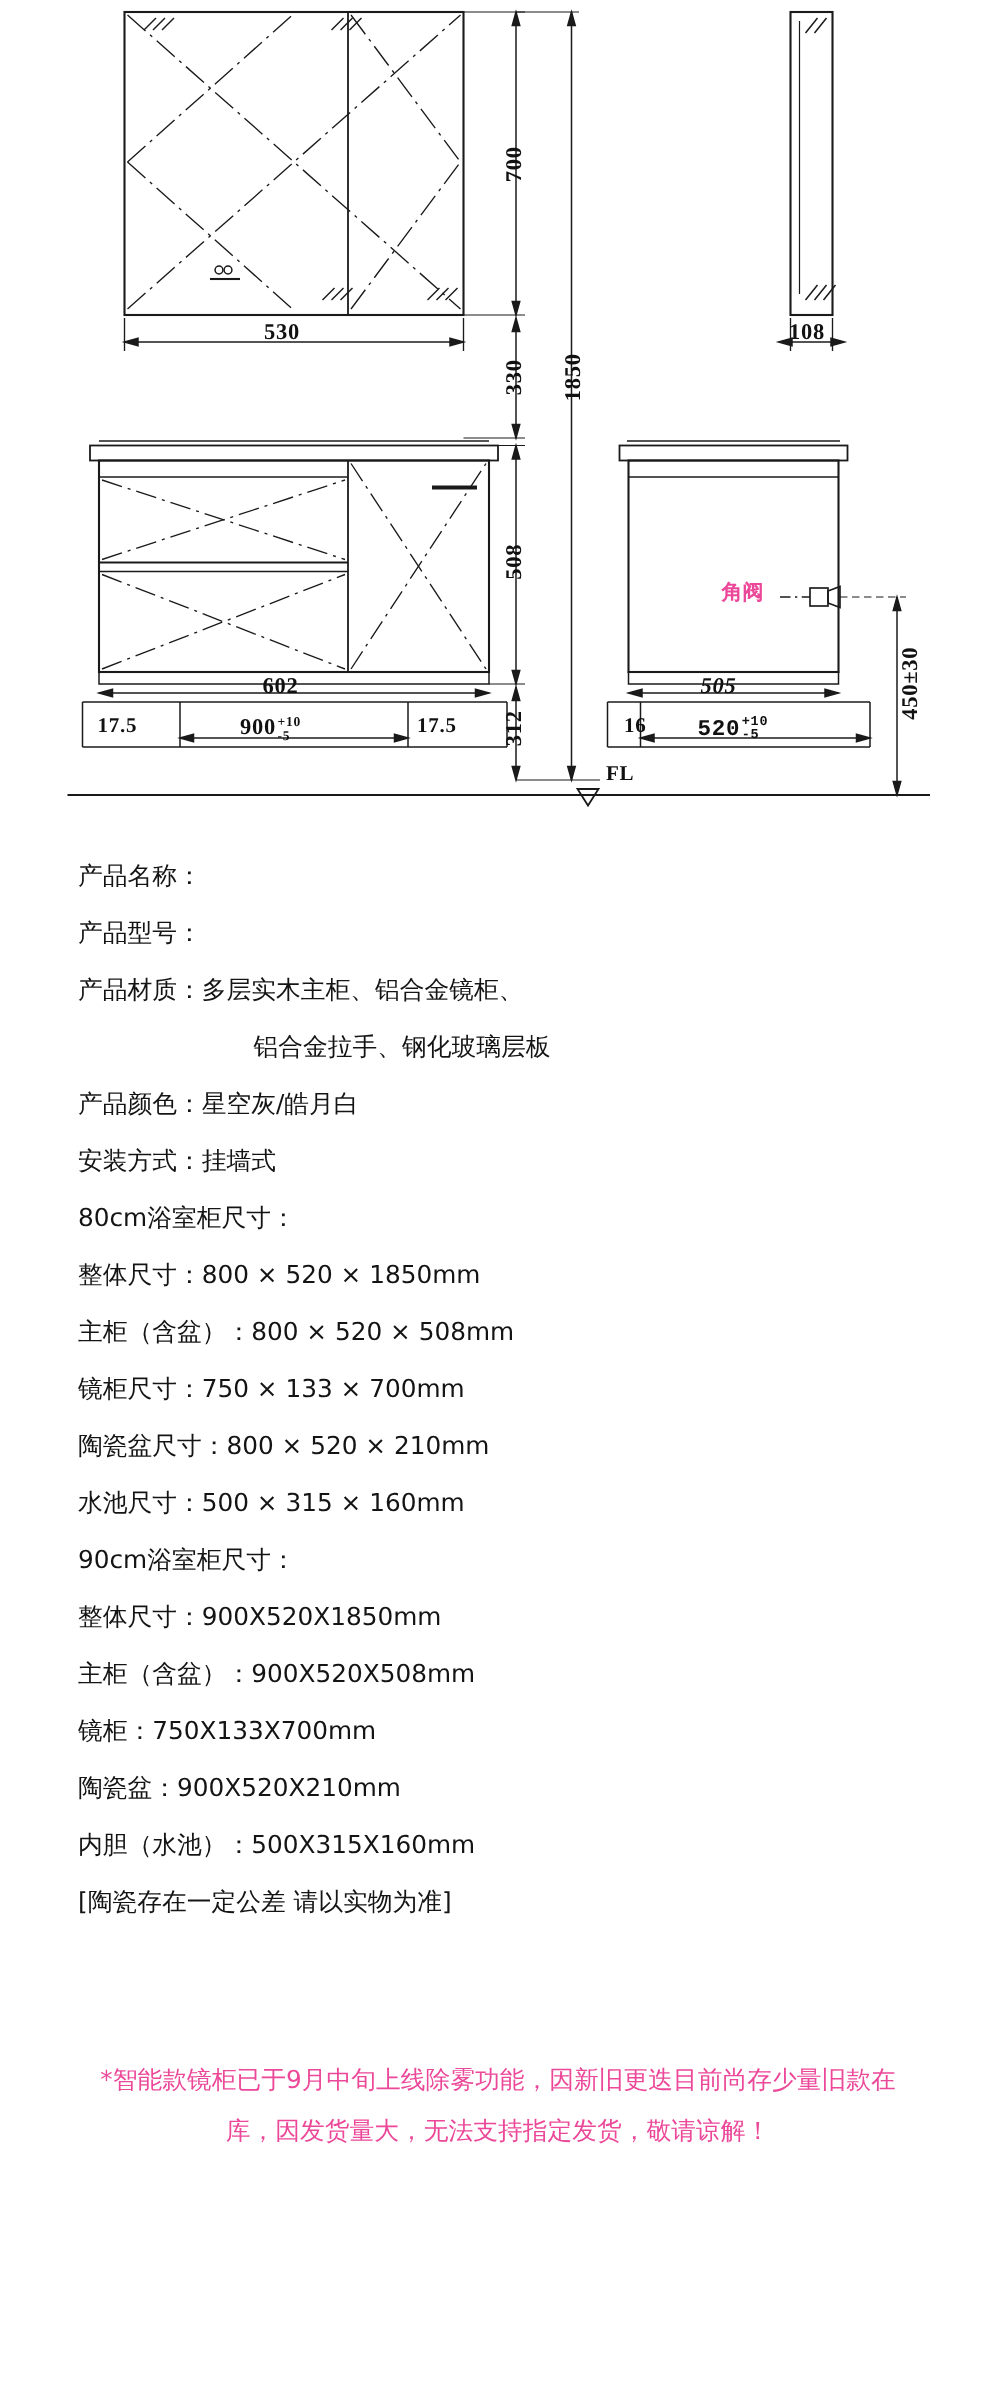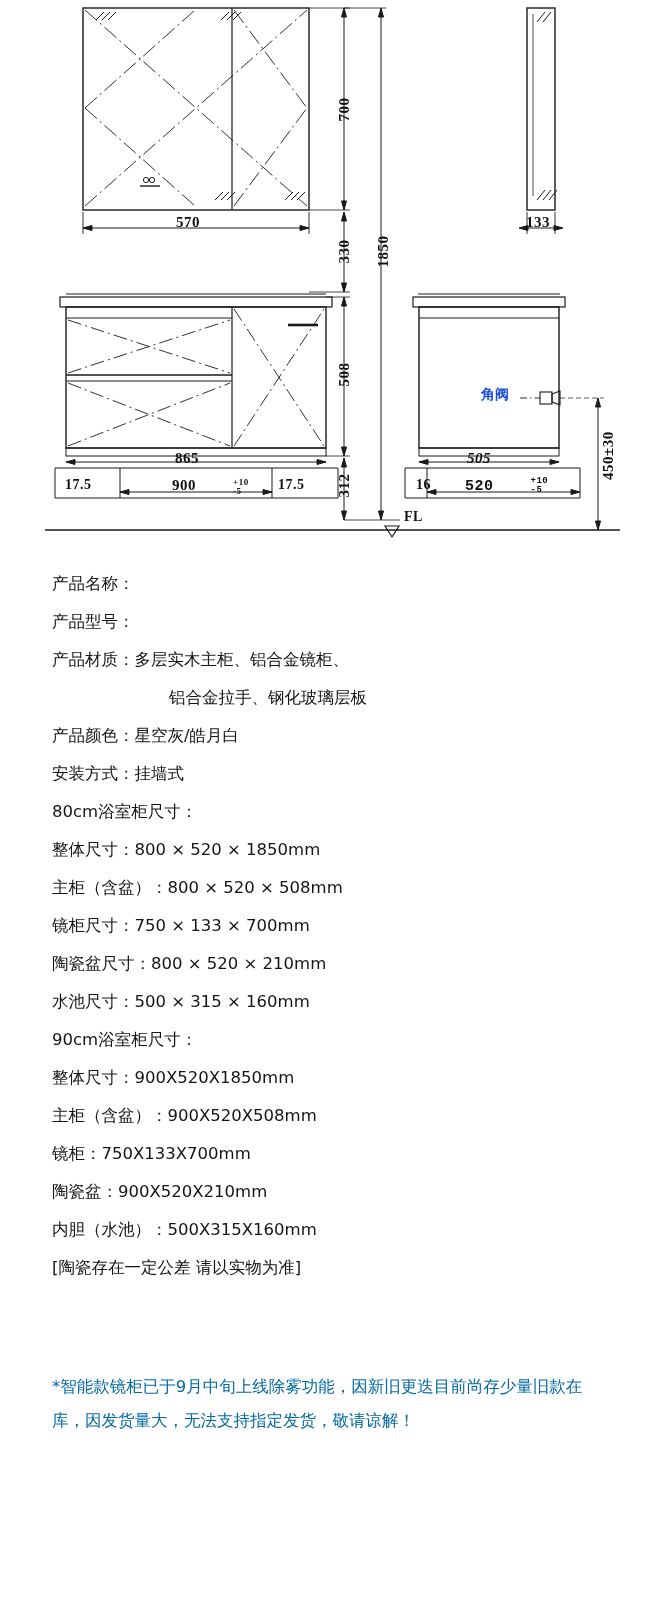--- a/index.html
+++ b/index.html
@@ -36,32 +36,32 @@
   }
   .dim-rot {
     transform-origin: center center;
     transform: rotate(-90deg);
   }
   .cn-label {
     position: absolute;
     font-family: Liberation Sans, sans-serif;
     font-size: 14px;
     font-weight: bold;
-    color: #1d4ed8;
+    color: #ec4899;
     white-space: nowrap;
   }
   .frac {
     display: inline-block;
     font-size: 9px;
     line-height: 1.0;
     vertical-align: middle;
     text-align: left;
     margin-left: 1px;
   }
-  .frac span { display: block; margin-left: 36px; }
+  .frac span { display: block; }
 
   svg.overlay {
     position: absolute;
     left: 0; top: 0;
     width: 657px;
     height: 560px;
     pointer-events: none;
   }
 
   
@@ -79,21 +79,22 @@
   .spec-line { white-space: nowrap; }
   .spec-indent { padding-left: 117px; }
   .note {
     position: absolute;
     left: 52px;
     top: 1370px;
     width: 560px;
     font-family: "DejaVu Sans", sans-serif;
     font-size: 16.5px;
     line-height: 34px;
-    color: #0369a1;
+    color: #ec4899;
+    text-align: center;
   }
 </style>
 </head>
 <body>
 
 <div class="drawing">
 
   <svg class="overlay" viewBox="0 0 657 560">
     <g stroke="#1a1a1a" fill="none" stroke-width="1">
 
@@ -250,33 +251,33 @@
       <rect x="540" y="392" width="12" height="12" stroke-width="1.1"></rect>
       <path d="M552 394 L560 391 L560 405 L552 402 Z" stroke-width="1.1"></path>
 
       <line x1="598" y1="398" x2="598" y2="530" stroke-width="1"></line>
       <line x1="560" y1="398" x2="604" y2="398" stroke-dasharray="5 3" stroke-width="0.7"></line>
       <polygon points="598,398 595.5,407 600.5,407" fill="#1a1a1a"></polygon>
       <polygon points="598,530 595.5,521 600.5,521" fill="#1a1a1a"></polygon>
     </g>
   </svg>
 
-  <div class="dim-text" style="left:176px; top:214px;">570</div>
+  <div class="dim-text" style="left:176px; top:214px;">530</div>
   <div class="dim-text dim-rot" style="left:322px; top:101px; width:44px; text-align:center;">700</div>
   <div class="dim-text dim-rot" style="left:322px; top:243px; width:44px; text-align:center;">330</div>
   <div class="dim-text dim-rot" style="left:357px; top:243px; width:52px; text-align:center;">1850</div>
-  <div class="dim-text" style="left:526px; top:214px;">133</div>
+  <div class="dim-text" style="left:526px; top:214px;">108</div>
 
   <div class="dim-text dim-rot" style="left:322px; top:366px; width:44px; text-align:center;">508</div>
   <div class="dim-text dim-rot" style="left:322px; top:477px; width:44px; text-align:center;">312</div>
 
-  <div class="dim-text" style="left:175px; top:450px;">865</div>
+  <div class="dim-text" style="left:175px; top:450px;">602</div>
   <div class="dim-text dim-small" style="left:65px; top:477px;">17.5</div>
   <div class="dim-text dim-small" style="left:278px; top:477px;">17.5</div>
-  <div class="dim-text" style="left:172px; top:477px;">
+  <div class="dim-text" style="left:160px; top:477px;">
     <span>900</span><span class="frac"><span>+10</span><span>-5</span></span>
   </div>
 
   <div class="dim-text" style="left:467px; top:450px;font-style:italic;">505</div>
   <div class="dim-text dim-small" style="left:416px; top:477px;">16</div>
   <div class="dim-text" style="left:465px; top:477px;font-family:Liberation Mono, monospace;">
     <span>520</span><span class="frac"><span>+10</span><span>-5</span></span>
   </div>
 
   <div class="dim-text dim-rot" style="left:578px; top:447px; width:60px; text-align:center;">450±30</div>

